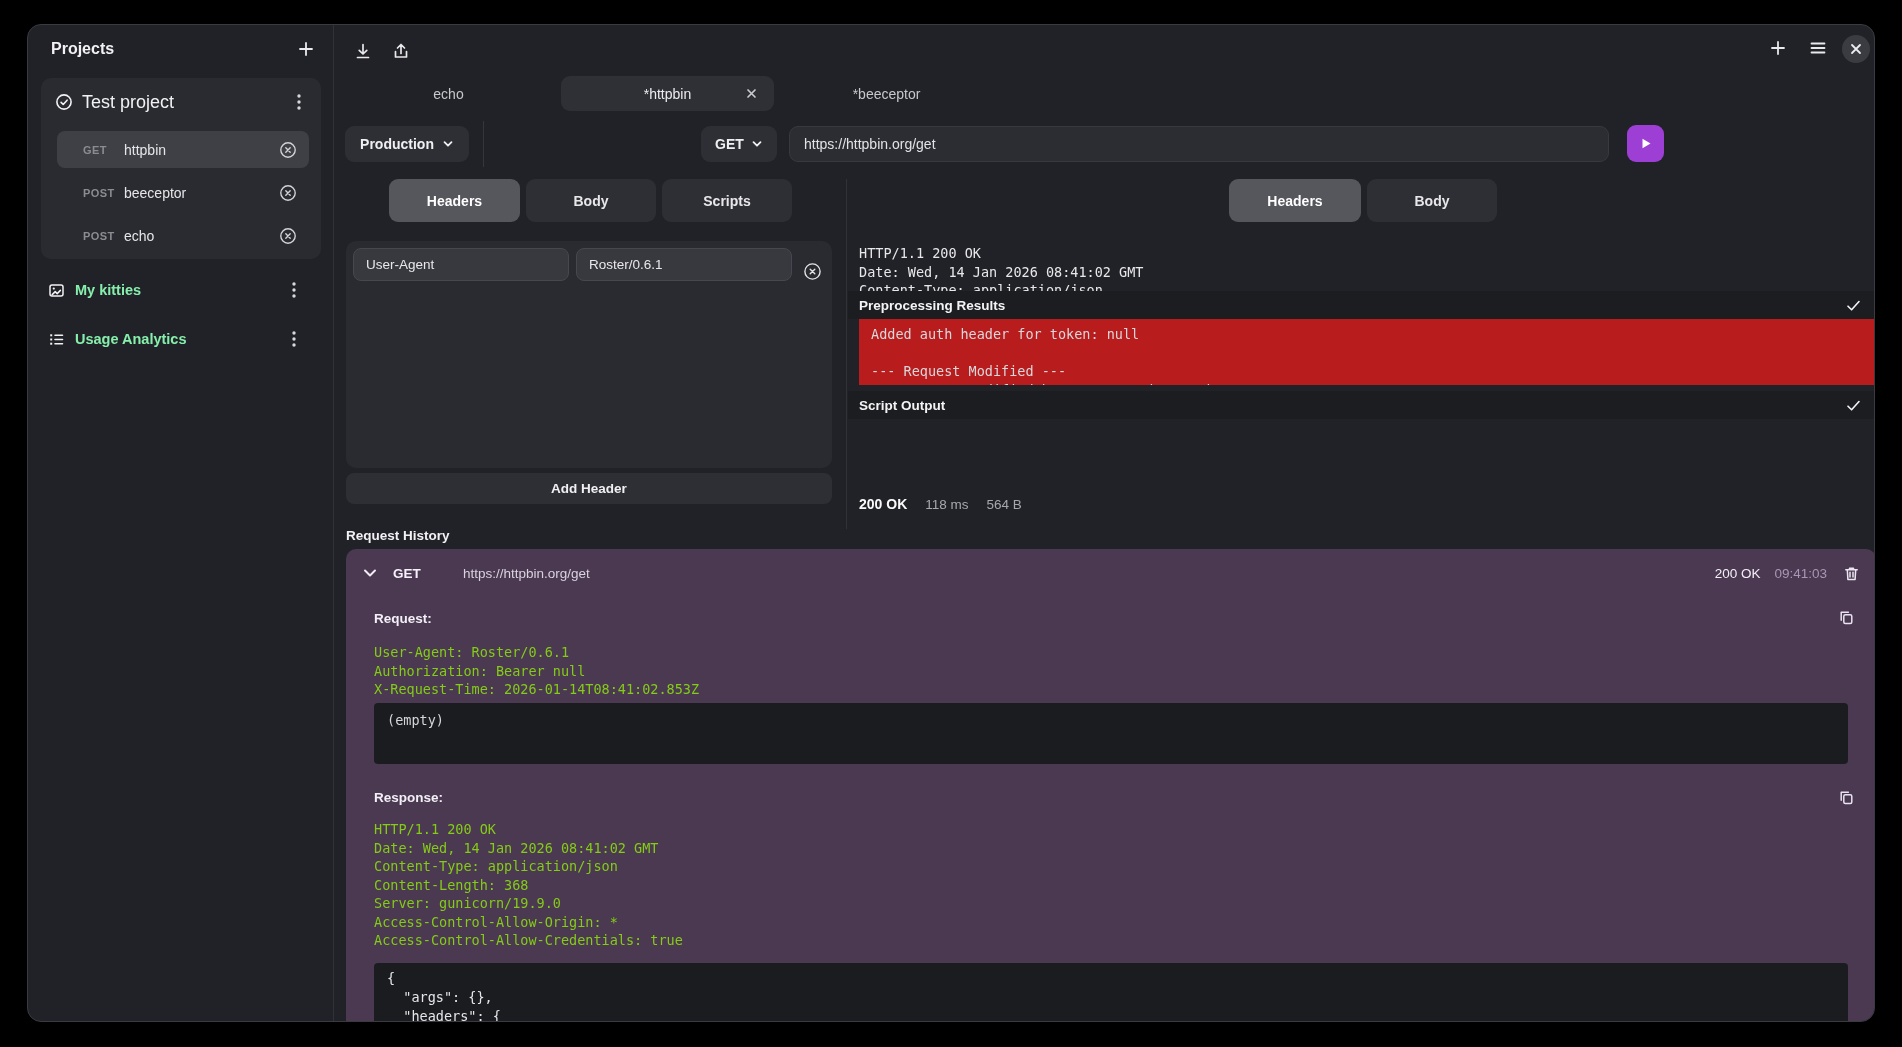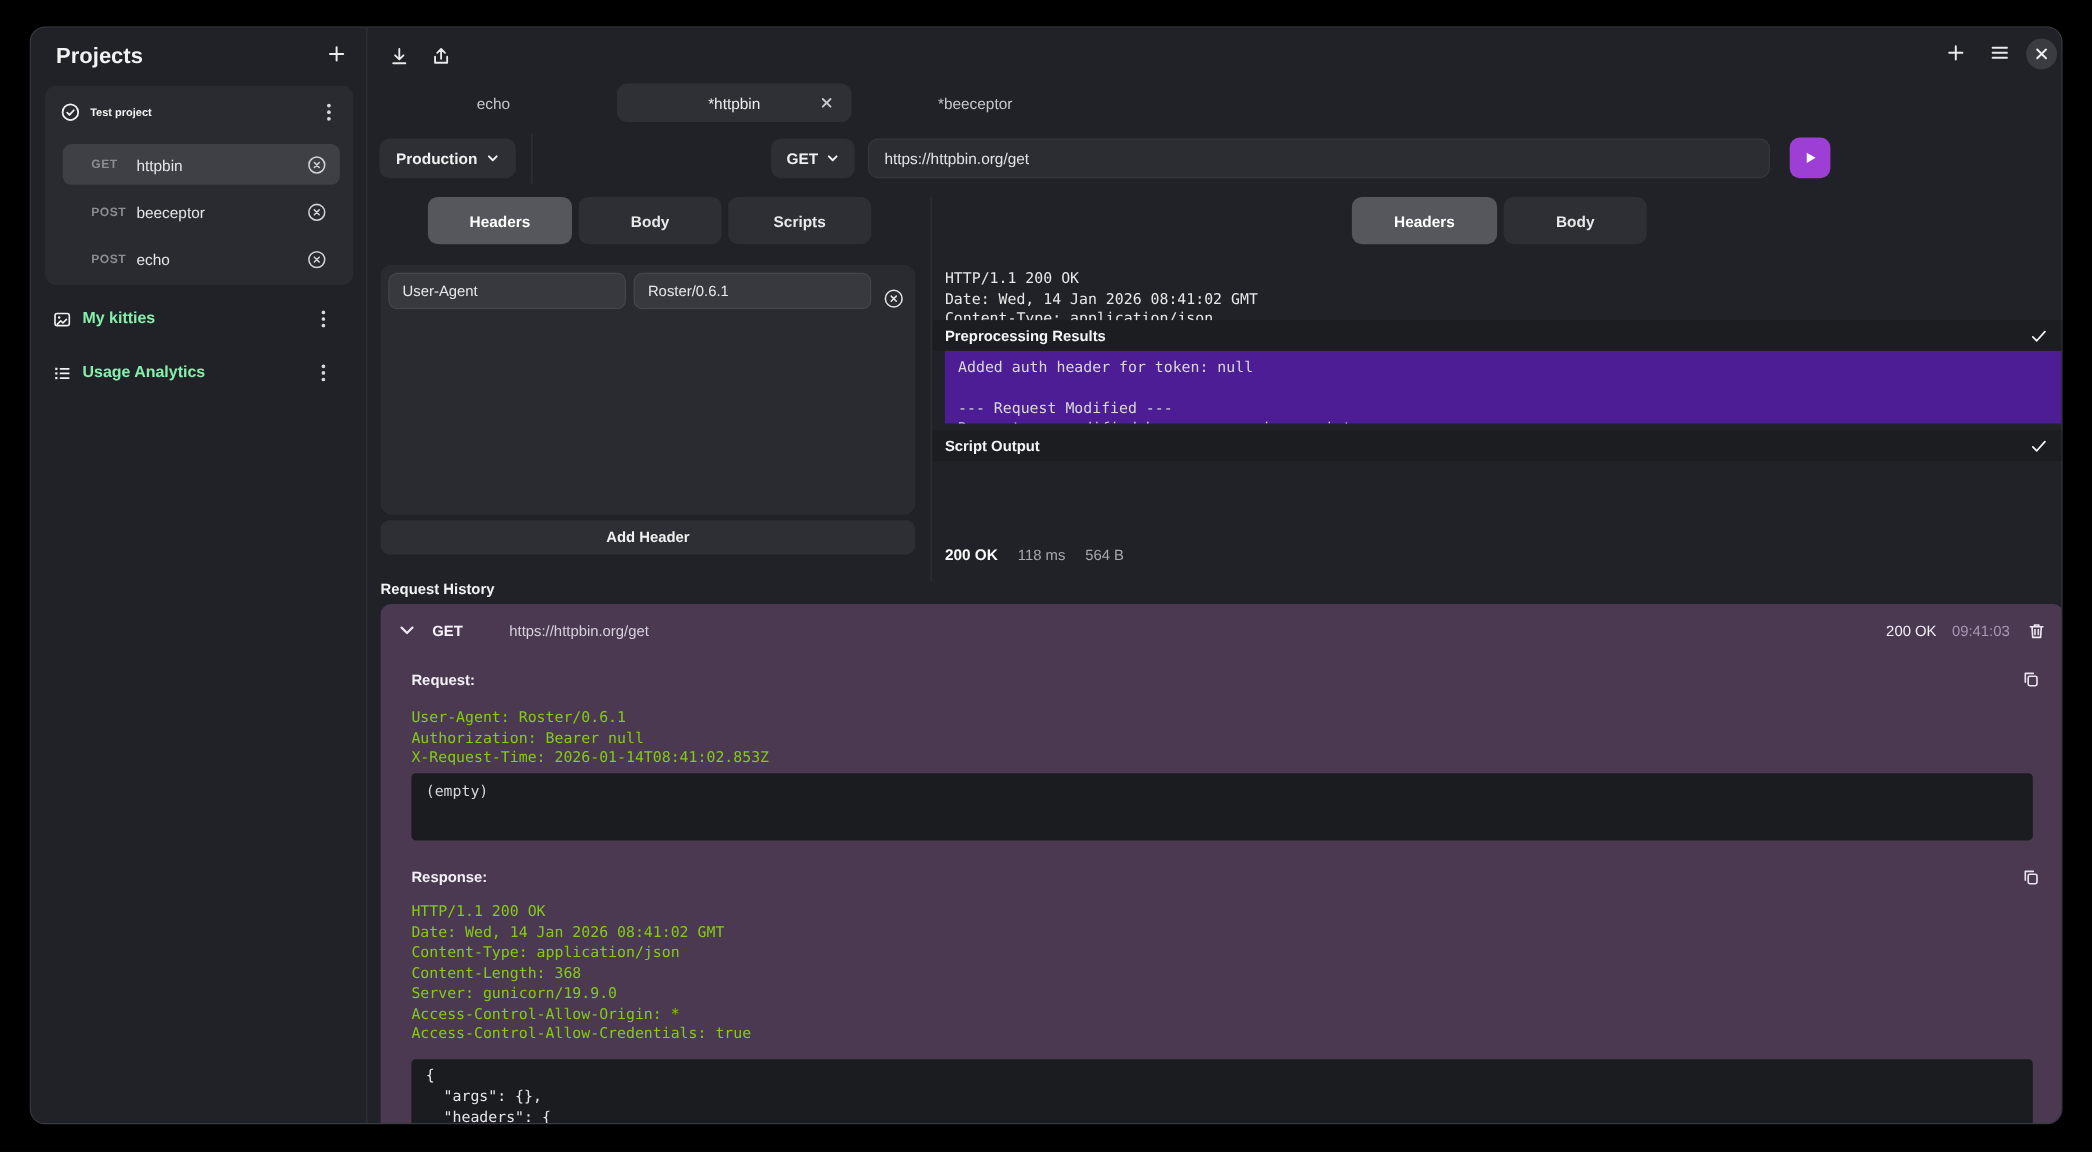--- a/index.html
+++ b/index.html
@@ -8,28 +8,28 @@
   button { background:none; border:none; color:inherit; font:inherit; cursor:pointer; }
   input { outline:none; }
   svg { display:block; }
 
   .window { position:absolute; left:27px; top:24px; width:1848px; height:998px;
     background:#212227; border:1px solid #3a3b41; border-radius:14px; overflow:hidden; }
 
   
   .sidebar { position:absolute; left:0; top:0; width:306px; height:100%;
     border-right:1px solid #313237; }
-  .sb-title { position:absolute; left:23px; top:15px; font-size:20px; font-weight:700; color:#f2f2f4; }
+  .sb-title { position:absolute; left:23px; top:15px; font-size:16px; font-weight:700; color:#f2f2f4; }
   .sb-plus { position:absolute; left:264px; top:10px; width:28px; height:28px;
     display:flex; align-items:center; justify-content:center; color:#ececef; }
   .proj-card { position:absolute; left:13px; top:53px; width:280px; height:181px;
     background:#2a2b30; border-radius:10px; }
   .proj-head { position:absolute; left:14px; top:13px; width:252px; height:22px;
     display:flex; align-items:center; gap:9px; color:#f2f2f4; }
-  .proj-name { font-size:10px; font-weight:700; flex:1; }
+  .proj-name { font-size:18px; font-weight:400; flex:1; }
   .kebab { width:16px; height:20px; display:flex; align-items:center; justify-content:center; color:#d8d8db; }
   .req-row { position:absolute; left:16px; width:252px; height:37px; border-radius:8px;
     display:flex; align-items:center; padding:0 12px 0 26px; }
   .req-row.active { background:#3f4046; }
   .req-method { width:41px; font-size:11px; font-weight:600; letter-spacing:.4px; color:#8b8c92; }
   .req-name { font-size:14px; color:#e6e6e9; }
   .req-rm { margin-left:auto; color:#d2d3d7; display:flex; }
   .col-row { position:absolute; left:20px; width:254px; height:24px;
     display:flex; align-items:center; gap:10px; color:#86efac; }
   .col-name { font-size:14.5px; font-weight:700; flex:1; }
@@ -88,21 +88,21 @@
 
   
   .mono { font-family:"DejaVu Sans Mono", monospace; font-size:13.5px; line-height:18.5px; white-space:pre; }
   .resp-preview { position:absolute; left:831px; top:219px; width:1000px; height:49px;
     overflow:hidden; color:#e8e8ea; }
   .strip { position:absolute; left:820px; width:1028px; height:28px; background:#1c1d20;
     display:flex; align-items:center; padding:0 14px 0 11px;gap:32px; }
   .strip-title { font-size:13.5px; font-weight:700; color:#f4f4f6; flex:1; }
   .strip-check { color:#f4f4f6; display:flex; }
   .pp-strip { top:266px; } .so-strip { top:366px; }
-  .out-box { position:absolute; left:831px; width:1017px; background:#4c1d95;
+  .out-box { position:absolute; left:831px; width:1017px; background:#b91c1c;
     overflow:hidden; padding:6px 12px; color:#d9d9dd; }
   .pp-box { top:294px; height:66px; }
   .so-box { top:394px; height:67px; }
   .status-row { position:absolute; left:831px; top:471px; display:flex; gap:18px; align-items:baseline; }
   .st-code { font-size:14px; font-weight:700; color:#fafafa; }
   .st-meta { font-size:13.5px; color:#a7a8ae; }
 
   
   .hist-label { position:absolute; left:318px; top:503px; font-size:13.5px; font-weight:700; color:#f2f2f4; }
   .hist-card { position:absolute; left:318px; top:524px; width:1530px; height:474px;

